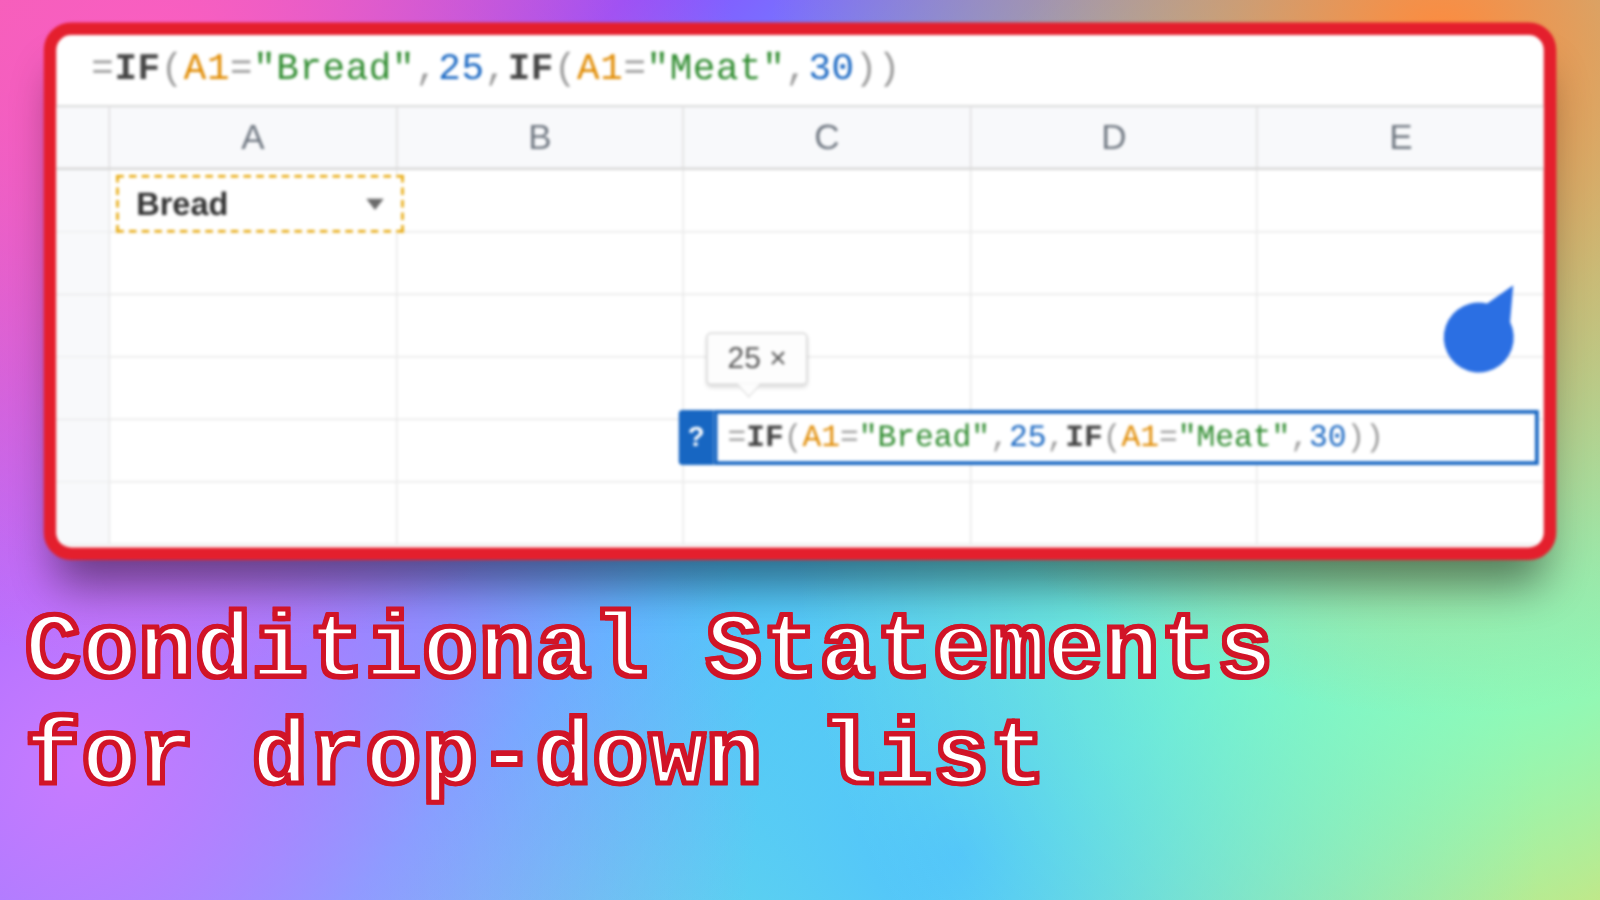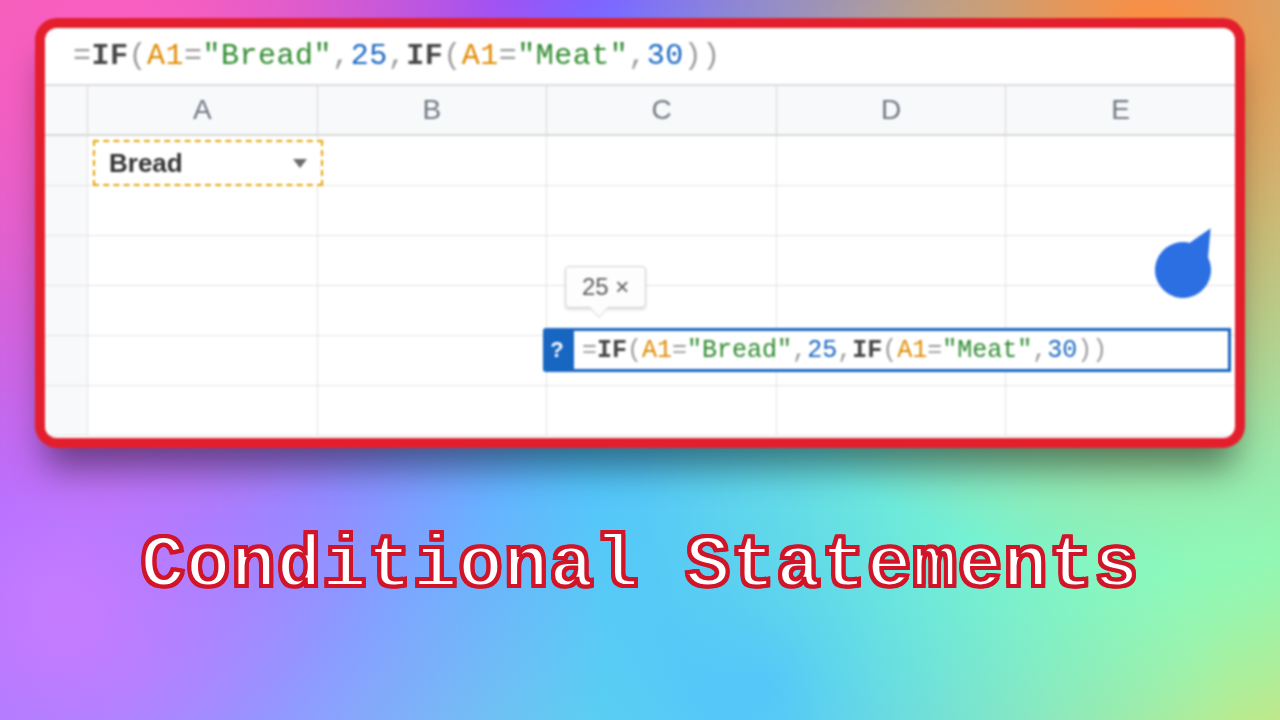--- a/index.html
+++ b/index.html
@@ -189,36 +189,35 @@
     border-left:14px solid transparent;
     border-right:14px solid transparent;
     border-bottom:30px solid #2b6fe3;
   }
 
   
   .caption {
     position: absolute;
     left: 0; right: 0;
     top: 480px;
-    text-align: center;
+    text-align: left;
     font-family: "Courier New", Courier, monospace;
     font-weight: 700;
     font-size: 74px;
     line-height: 1.15;
     color: #fff;
     letter-spacing: 1px;
     -webkit-text-stroke: 4px #d11427;
     text-shadow:
       0 0 2px #d11427,
       2px 2px 0 #d11427,
       -2px 2px 0 #d11427,
       2px -2px 0 #d11427,
       -2px -2px 0 #d11427;
     padding: 0 20px;
-    margin-top: 44px;
   }
   .caption .l2 { display:block; }
 </style>
 </head>
 <body>
 
 <div class="panel">
 
   <div class="formula-bar">
     <span class="tok-punc">=</span>
@@ -334,13 +333,14 @@
         <span class="tok-punc">)</span>
       </div>
     </div>
 
     <div class="teardrop"></div>
   </div>
 </div>
 
 <div class="caption">
   <span>Conditional Statements</span>
+  <span class="l2">for drop-down list</span>
 </div>
 
 </body></html>

